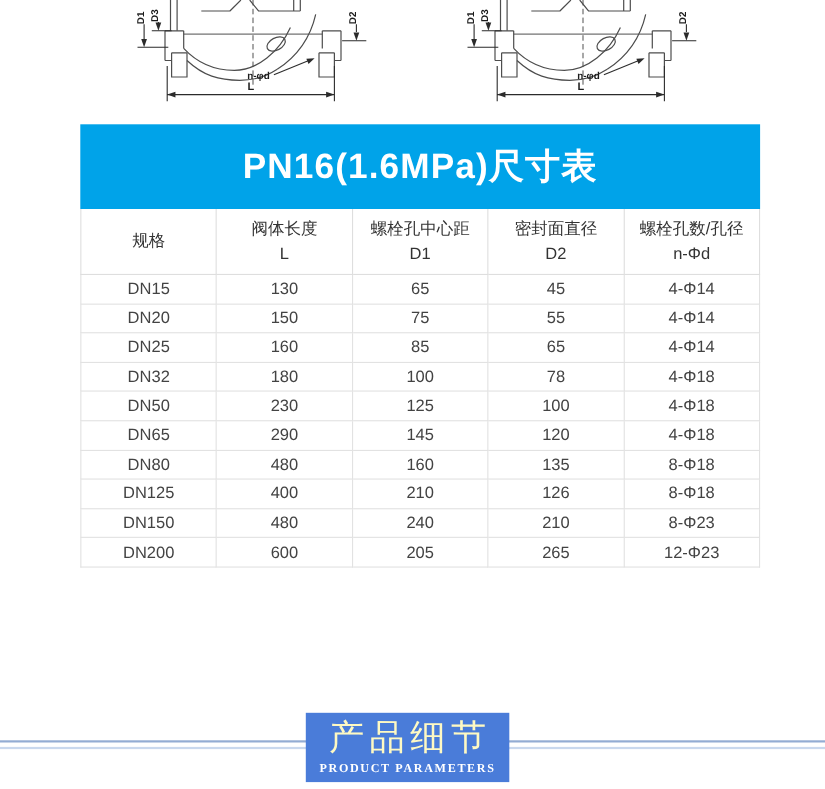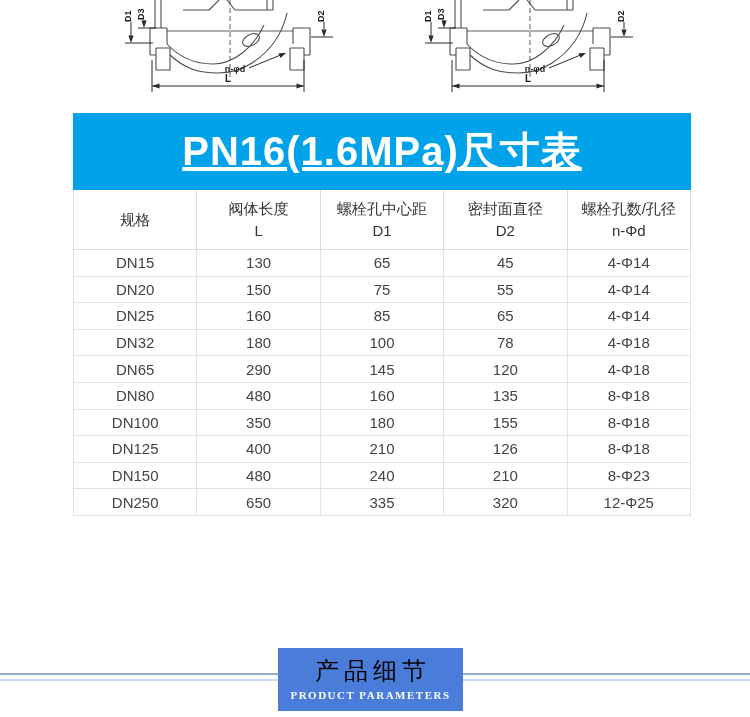--- a/index.html
+++ b/index.html
@@ -13,21 +13,21 @@
   .drawing{position:absolute;top:0;width:214px;height:96px;}
   .drawing.left{left:123px;}
   .drawing.right{left:423px;}
   .drawing svg{display:block;width:214px;height:96px;}
   .drawing text{font-family:"Liberation Sans","DejaVu Sans",sans-serif;font-weight:bold;fill:#1c1c1c;}
 
   
   .table-wrap{position:absolute;left:73px;top:113px;width:618px;}
   .table-title{
     height:77px;background:#00a3e9;color:#ffffff;display:flex;align-items:center;justify-content:center;
-    font-size:40px;font-weight:600;letter-spacing:1px;text-decoration:underline;
+    font-size:32px;font-weight:600;letter-spacing:1px;
   }
   table.dim{border-collapse:collapse;table-layout:fixed;width:618px;background:#fff;}
   table.dim col{width:20%;}
   table.dim th{
     border:1px solid #dedede;border-top:none;font-weight:normal;color:#333333;
     font-size:15px;line-height:1.45;height:55px;padding:2px 0;vertical-align:middle;text-align:center;
   }
   table.dim th .h2{display:block;}
   table.dim td{
     border:1px solid #e2e2e2;color:#434343;font-size:15px;text-align:center;
@@ -35,21 +35,21 @@
   }
 
   
   .rule{position:absolute;left:0;width:750px;height:2px;}
   .rule.top{top:673px;background:#93acd3;}
   .rule.bottom{top:679px;background:#c9d8ee;}
   .banner{
     position:absolute;left:278px;top:648px;width:185px;height:63px;background:#4a7cd9;
     display:flex;flex-direction:column;align-items:center;justify-content:center;z-index:2;
   }
-  .banner .cn{color:#000000;font-size:24px;letter-spacing:5px;padding-left:5px;line-height:1.05;}
+  .banner .cn{color:#fef9c3;font-size:32px;letter-spacing:5px;padding-left:5px;line-height:1.05;}
   .banner .en{
     color:#ffffff;font-size:11px;letter-spacing:1.5px;margin-top:6px;
     font-family:"Liberation Serif","DejaVu Serif",serif;font-weight:bold;text-align:right;
   }
 </style>
 </head>
 <body>
 
 <div class="page">
 
@@ -196,60 +196,60 @@
             <td>4-Φ14</td>
           </tr>
           <tr>
             <td>DN32</td>
             <td>180</td>
             <td>100</td>
             <td>78</td>
             <td>4-Φ18</td>
           </tr>
           <tr>
+            <td>DN50</td>
+            <td>230</td>
+            <td>125</td>
+            <td>100</td>
+            <td>4-Φ18</td>
+          </tr>
+          <tr>
             <td>DN65</td>
             <td>290</td>
             <td>145</td>
             <td>120</td>
             <td>4-Φ18</td>
           </tr>
           <tr>
             <td>DN80</td>
             <td>480</td>
             <td>160</td>
             <td>135</td>
             <td>8-Φ18</td>
           </tr>
           <tr>
-            <td>DN100</td>
-            <td>350</td>
-            <td>180</td>
-            <td>155</td>
-            <td>8-Φ18</td>
-          </tr>
-          <tr>
             <td>DN125</td>
             <td>400</td>
             <td>210</td>
             <td>126</td>
             <td>8-Φ18</td>
           </tr>
           <tr>
             <td>DN150</td>
             <td>480</td>
             <td>240</td>
             <td>210</td>
             <td>8-Φ23</td>
           </tr>
           <tr>
-            <td>DN250</td>
-            <td>650</td>
-            <td>335</td>
-            <td>320</td>
-            <td>12-Φ25</td>
+            <td>DN200</td>
+            <td>600</td>
+            <td>205</td>
+            <td>265</td>
+            <td>12-Φ23</td>
           </tr>
         </tbody>
     </table>
   </div>
 
   <div class="rule top"></div>
   <div class="rule bottom"></div>
   <div class="banner">
     <div class="cn">产品细节</div>
     <div class="en">PRODUCT PARAMETERS</div>

